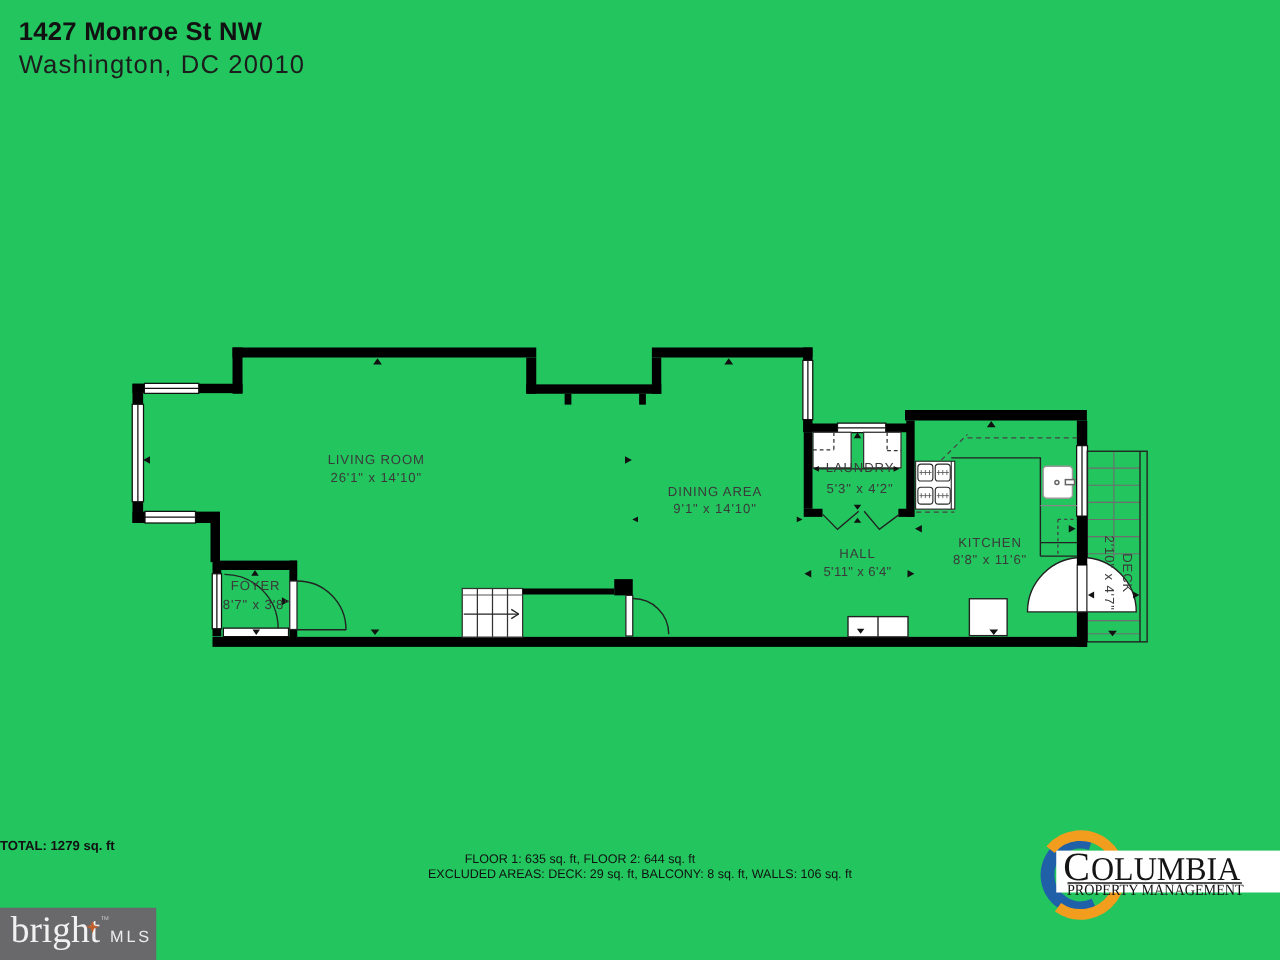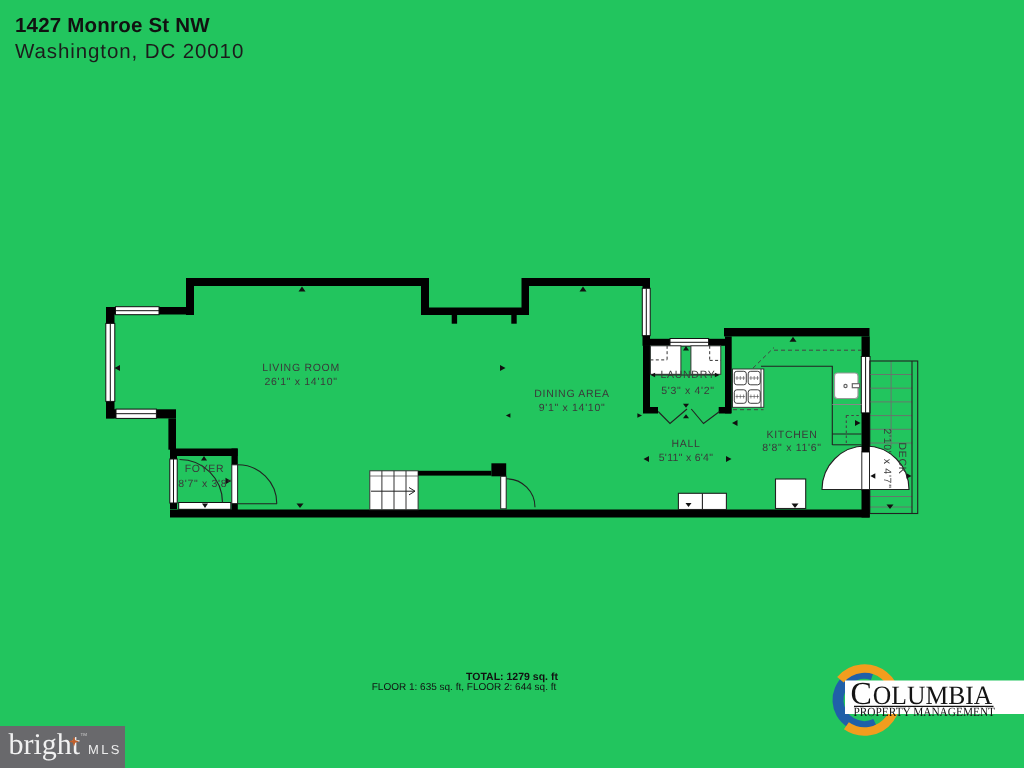--- a/index.html
+++ b/index.html
@@ -322,24 +322,25 @@
 
 <g fill="#fff" stroke="#222" stroke-width="1.1">
           <rect x="678.4" y="493.3" width="48" height="16.2"></rect>
           <line x1="702.4" y1="493.3" x2="702.4" y2="509.5"></line>
         </g>
 
 <path d="M 688.5,507 l -3,-4 h 6 z" fill="#111"></path>
 </g>
 </svg>
 
-<div class="abs" style="left:0;top:670.5px;width:1024px;text-align:center;font-size:10.5px;font-weight:bold;color:#111;">TOTAL: 1279 sq. ft</div>
+<div class="abs" style="left:0;top:670.5px;width:1024px;text-align:left;font-size:10.5px;font-weight:bold;color:#111;">TOTAL: 1279 sq. ft</div>
 
 <div class="abs" style="left:0;top:682px;width:928px;text-align:center;font-size:10px;color:#111;">FLOOR 1: 635 sq. ft, FLOOR 2: 644 sq. ft</div>
 
+<div class="abs" style="left:0;top:694px;width:1024px;text-align:center;font-size:10px;color:#111;">EXCLUDED AREAS: DECK: 29 sq. ft, BALCONY: 8 sq. ft, WALLS: 106 sq. ft</div>
 
 <svg class="abs" style="left:0;top:726px;" width="130" height="42" viewBox="0 0 130 42">
 
 <rect x="0" y="0" width="125" height="42" fill="#69696c"></rect>
 
 <text x="8.5" y="27.5" font-family="Liberation Serif, serif" font-size="30" fill="#f1f1f1">bright</text>
 
 <path d="M 74,10.5 L 75.3,14.2 L 79,15.5 L 75.3,16.8 L 74,20.5 L 72.7,16.8 L 69,15.5 L 72.7,14.2 Z" fill="#c0602c"></path>
 
 <text x="80.5" y="10" font-size="4.5" fill="#cfcfcf" font-family="Liberation Sans, sans-serif">TM</text>

